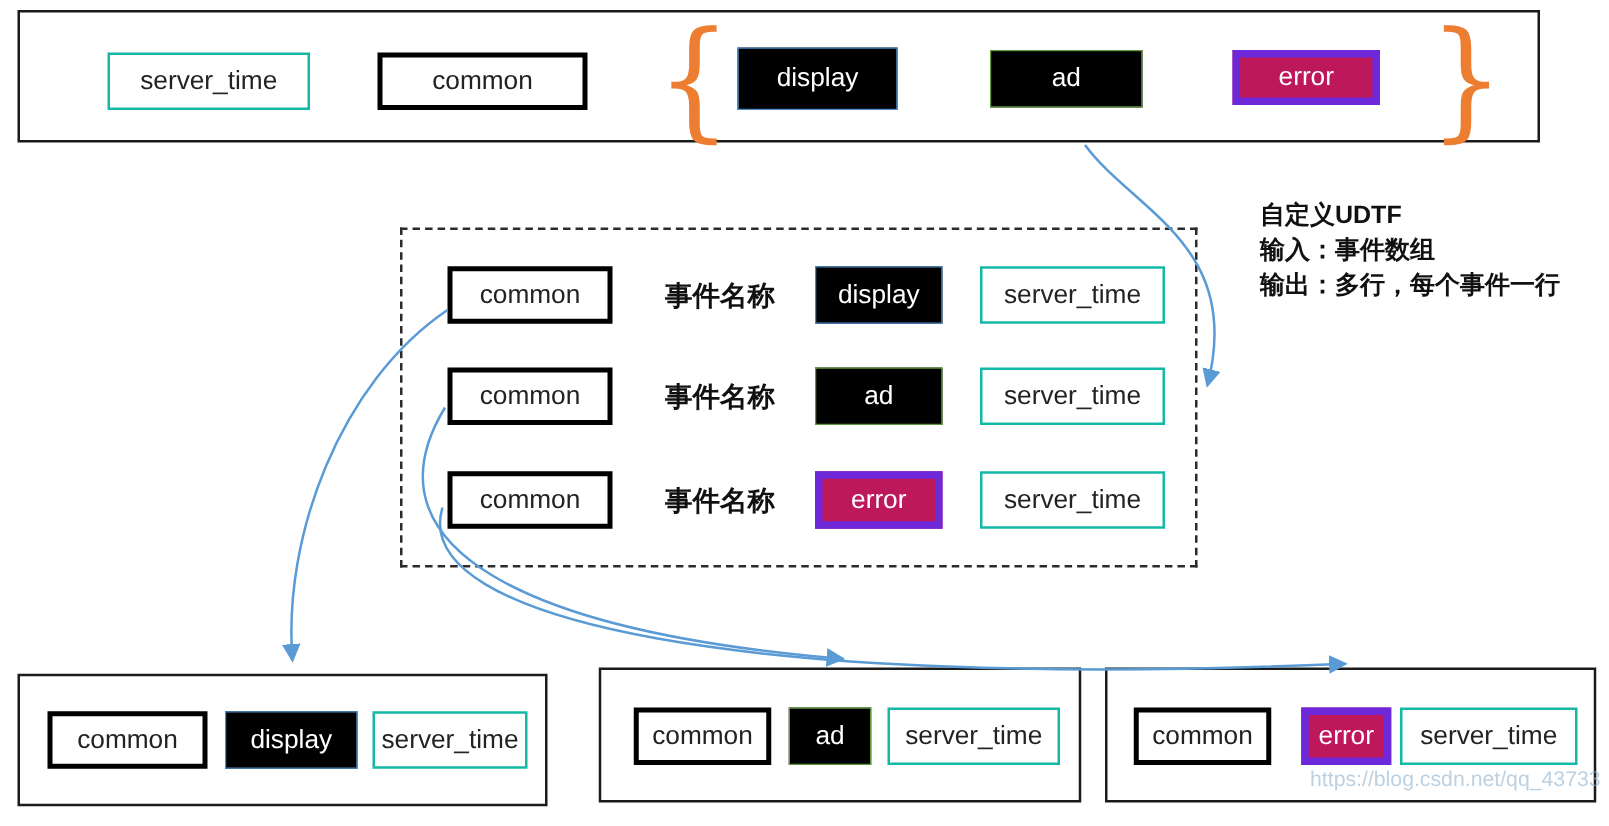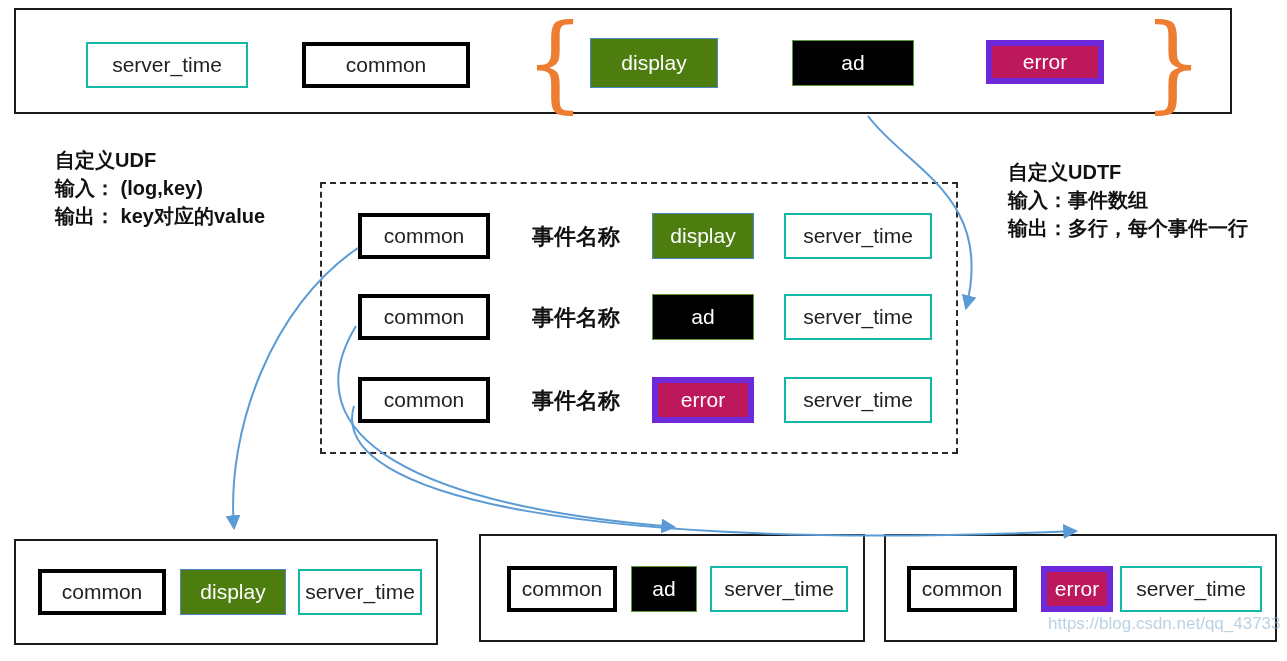--- a/index.html
+++ b/index.html
@@ -12,21 +12,21 @@
   }
   .dashed-frame {
     position:absolute; border:2px dashed #2b2b2b; background:transparent; box-sizing:border-box;
   }
   .box {
     position:absolute; display:flex; align-items:center; justify-content:center;
     background:#ffffff; box-sizing:border-box; font-size:21px; color:#222;
   }
   .b-yellow { border:2px solid #14b8a6; }
   .b-blue   { border:4px solid #000000; }
-  .fill-blue   { background:#4d7c0f; color:#ffffff; border:1px solid #4a8ac4; }
+  .fill-blue   { background:#000000; color:#ffffff; border:1px solid #4a8ac4; }
   .fill-green  { background:#000000; color:#ffffff; border:1px solid #60983c; }
   .fill-orange { background:#be185d; color:#ffffff; border:6px solid #6d28d9; }
   .brace {
     position:absolute; color:#ED7D31; font-family:"DejaVu Serif",serif;
     font-size:104px; line-height:0.95; font-weight:400; transform:scaleX(0.9);
   }
   .note {
     position:absolute; font-size:20px; font-weight:bold; color:#111; line-height:28px;
     white-space:nowrap;
   }
@@ -56,25 +56,20 @@
     </div>
     <div class="box fill-green" style="left:776px; top:30px; width:122px; height:46px;">
       <span>ad</span>
     </div>
     <div class="box fill-orange" style="left:970px; top:30px; width:118px; height:44px;">
       <span>error</span>
     </div>
     <span class="brace" style="left:1124px; top:4px;">}</span>
   </div>
 
-  <div class="note" style="left:55px; top:146px;">
-    <div>自定义UDF</div>
-    <div>输入： (log,key)</div>
-    <div>输出： key对应的value</div>
-  </div>
 
   <div class="note" style="left:1008px; top:158px;">
     <div>自定义UDTF</div>
     <div>输入：事件数组</div>
     <div>输出：多行，每个事件一行</div>
   </div>
 
   <div class="dashed-frame" style="left:320px; top:182px; width:638px; height:272px;"></div>
 
   <div class="box b-blue" style="left:358px; top:213px; width:132px; height:46px;">

